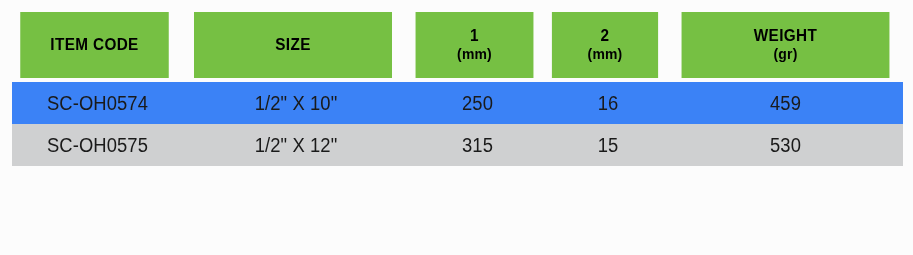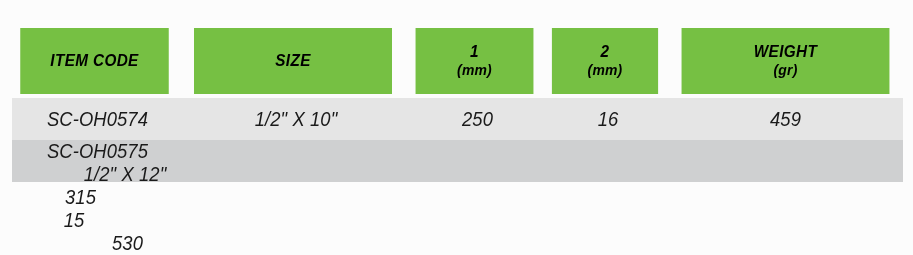--- a/index.html
+++ b/index.html
@@ -10,23 +10,22 @@
     width: 913px;
     height: 255px;
     background: #fcfcfc;
     font-family: "Liberation Sans", sans-serif;
     overflow: hidden;
   }
 
   #spec-table {
     position: absolute;
     left: 12px;
-    top: 28px;
+    top: 12px;
     width: 891px;
-    font-style: italic;
   }
 
   
   .thead {
     display: flex;
     height: 66px;
     gap: 6px;
   }
   .th {
     background: #76c043;
@@ -56,25 +55,24 @@
   .col-weight { width: 231px; }
 
   
   .tbody {
     display: block;
     margin-top: 4px;
   }
   .tr {
     display: flex;
     height: 42px;
-    background: #e5e5e5;
+    background: #3b82f6;
   }
   .tr.alt {
     background: #cfd0d1;
-    flex-direction: column;
   }
   .td {
     display: flex;
     align-items: center;
     justify-content: center;
     font-size: 20px;
     color: #1a1a1a;
     letter-spacing: 0.1px;
     transform: scaleX(0.92);
     transform-origin: center;

